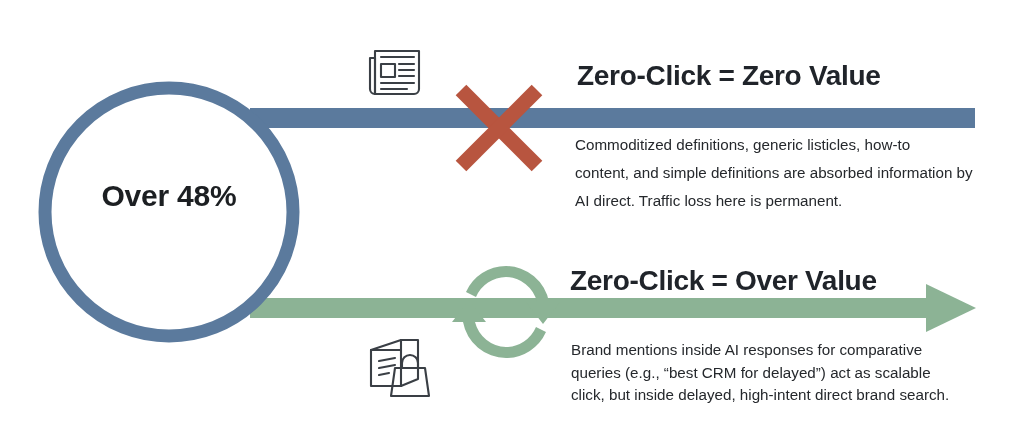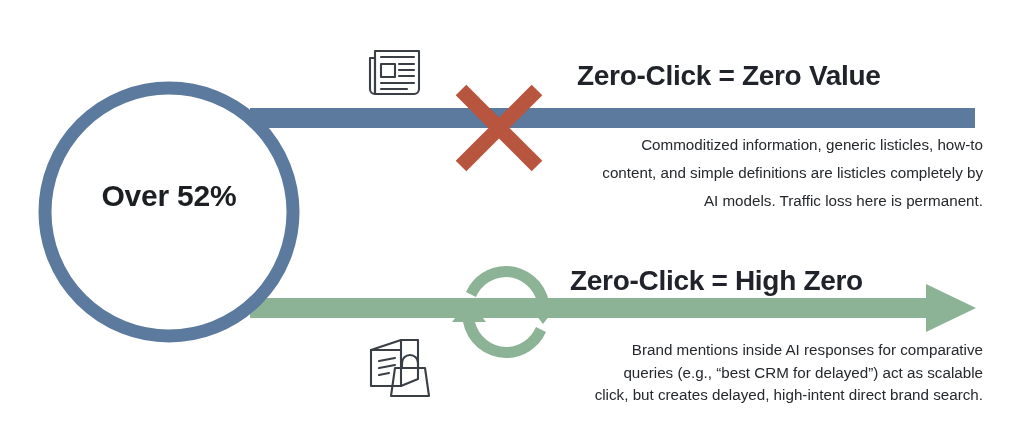--- a/index.html
+++ b/index.html
@@ -26,21 +26,21 @@
     height: 432px;
   }
   .layer {
     position: absolute;
     left: 0;
     top: 0;
     width: 1024px;
     height: 432px;
     pointer-events: none;
   }
-  .layer > * { pointer-events: auto; text-align: right; }
+  .layer > * { pointer-events: auto; }
 
   
   .circle-label {
     position: absolute;
     left: 48px;
     top: 178px;
     width: 242px;
     text-align: center;
     font-size: 30px;
     font-weight: bold;
@@ -134,33 +134,33 @@
       <line x1="18" y1="34" x2="34" y2="31"></line>
       <line x1="18" y1="41" x2="28" y2="39"></line>
       <path d="M41,34 L41,29 a8,8 0 0 1 16,0 L57,34"></path>
       <path d="M34,34 L64,34 L68,62 L30,62 Z"></path>
     </g>
   </svg>
 
   <div class="layer">
 
     <div class="circle-label">
-      <span class="ln">Over 52%</span>
+      <span class="ln">Over 48%</span>
     </div>
 
     <div class="heading" id="heading-top">Zero-Click = Zero Value</div>
 
     <div class="body-copy" id="body-top">
-      <span class="ln">Commoditized information, generic listicles, how-to</span>
-      <span class="ln">content, and simple definitions are listicles completely by</span>
-      <span class="ln">AI models. Traffic loss here is permanent.</span>
+      <span class="ln">Commoditized definitions, generic listicles, how-to</span>
+      <span class="ln">content, and simple definitions are absorbed information by</span>
+      <span class="ln">AI direct. Traffic loss here is permanent.</span>
     </div>
 
-    <div class="heading" id="heading-bottom">Zero-Click = High Zero</div>
+    <div class="heading" id="heading-bottom">Zero-Click = Over Value</div>
 
     <div class="body-copy" id="body-bottom">
       <span class="ln">Brand mentions inside AI responses for comparative</span>
       <span class="ln">queries (e.g., “best CRM for delayed”) act as scalable</span>
-      <span class="ln">click, but creates delayed, high-intent direct brand search.</span>
+      <span class="ln">click, but inside delayed, high-intent direct brand search.</span>
     </div>
 
   </div>
 </div>
 
 </body></html>

